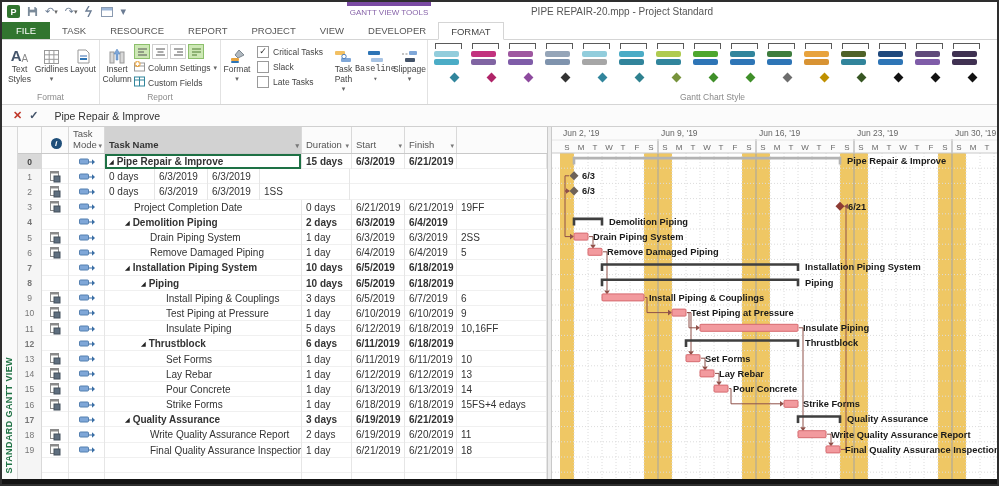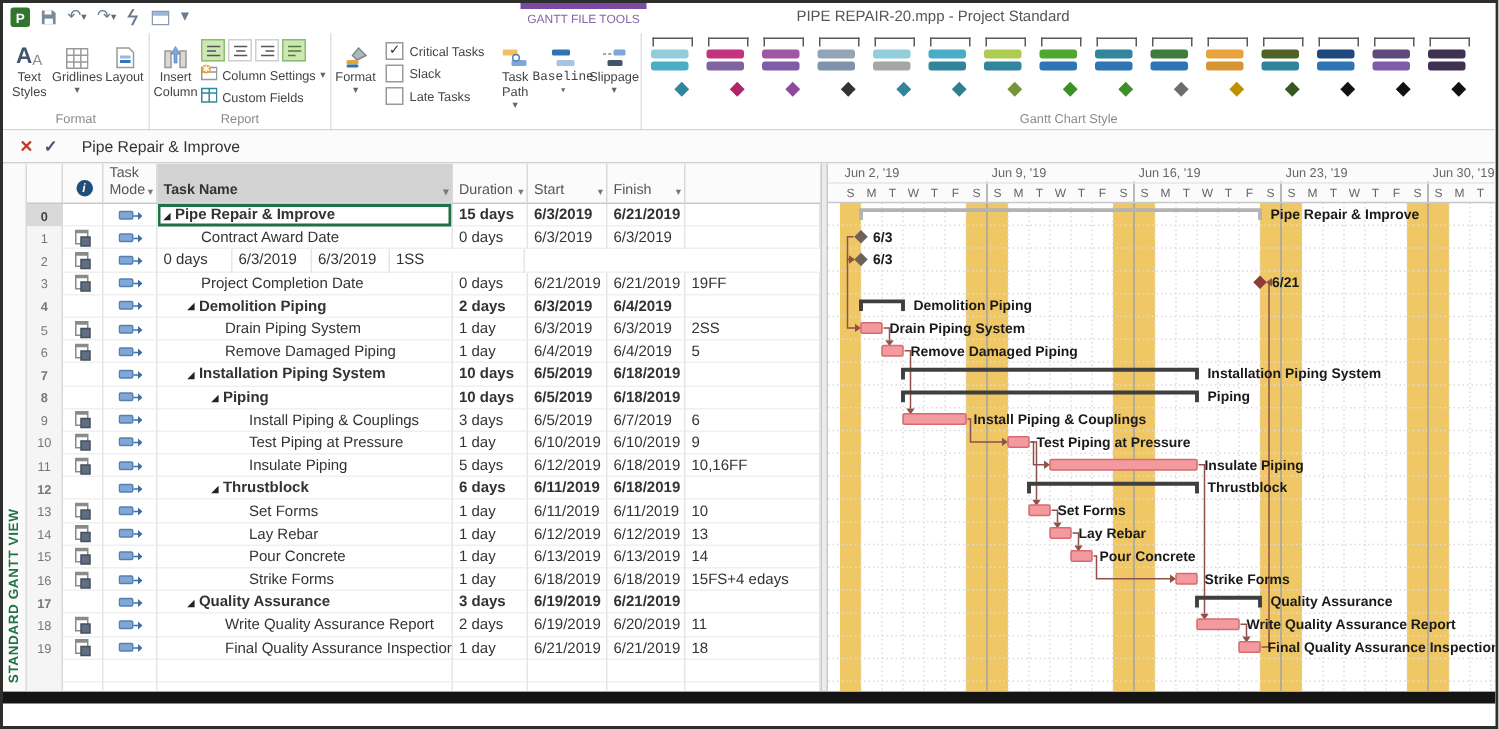--- a/index.html
+++ b/index.html
@@ -108,25 +108,35 @@
       <span class="qi">
         <svg width="12" height="10" viewBox="0 0 12 10">
             <rect x="0.5" y="0.5" width="11" height="9" fill="#fff" stroke="#8a9ab0"></rect>
             <rect x="1" y="1" width="10" height="2.5" fill="#9cb6d8"></rect>
           </svg>
       </span>
       <span class="qi caret">▾</span>
     </div>
     <div class="ctx-tab">
       <div class="ctx-bar"></div>
-      <div class="ctx-label">GANTT FILE TOOLS</div>
+      <div class="ctx-label">GANTT VIEW TOOLS</div>
     </div>
     <div class="title">PIPE REPAIR-20.mpp - Project Standard</div>
   </div>
 
+  <div class="tabs">
+      <span class="tab file">FILE</span>
+      <span class="tab">TASK</span>
+      <span class="tab">RESOURCE</span>
+      <span class="tab">REPORT</span>
+      <span class="tab">PROJECT</span>
+      <span class="tab">VIEW</span>
+      <span class="tab">DEVELOPER</span>
+      <span class="tab active">FORMAT</span>
+    </div>
 
   <div class="ribbon">
 
     <div class="grp" style="width:97px;">
       <div class="grp-body">
         <div class="bigbtn" style="width:31px;">
           <span class="icon-top">
               <span style="font-size:15px;font-weight:700;color:#44546a;">A</span>
               <span style="font-size:10px;color:#8a8a8a;">A</span>
             </span>
@@ -447,23 +457,20 @@
                 <rect x="1.5" y="0.5" width="8" height="9" fill="#fdfdfb" stroke="#8a8a8a"></rect>
                 <rect x="1.5" y="0.5" width="8" height="2" fill="#8a8a8a"></rect>
                 <rect x="5" y="5" width="6" height="6" fill="#5f6f7f" stroke="#44505c"></rect>
               </svg>
             </div>
             <div class="c mode">
               <svg width="16" height="10" viewBox="0 0 16 10">
                 <rect x="0.5" y="2" width="9" height="5" rx="1" fill="#7fa7d8" stroke="#5580b0"></rect>
                 <path d="M10 4.5 h3 v-2.2 L16 5 l-3 2.7 V5.5 h-3 Z" fill="#3a6ea5"></path>
               </svg>
-            </div>
-            <div class="c name" style="padding-left: 29px;">
-              <span>Contract Award Date</span>
             </div>
             <div class="c dur">0 days</div>
             <div class="c start">6/3/2019</div>
             <div class="c fin">6/3/2019</div>
             <div class="c pred"></div>
           </div>
           <div class="trow">
             <div class="c num">2</div>
             <div class="c info">
               <svg width="12" height="12" viewBox="0 0 12 12">

